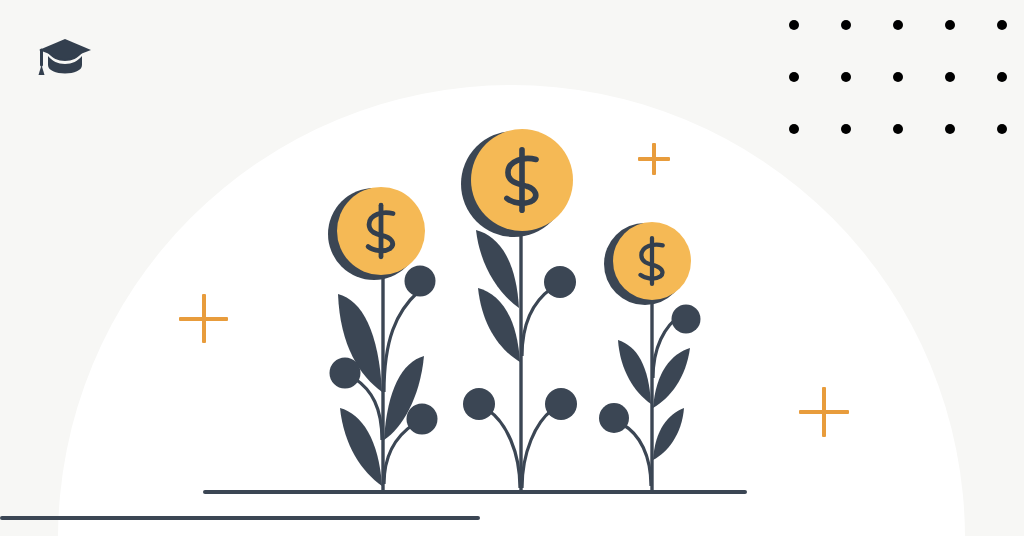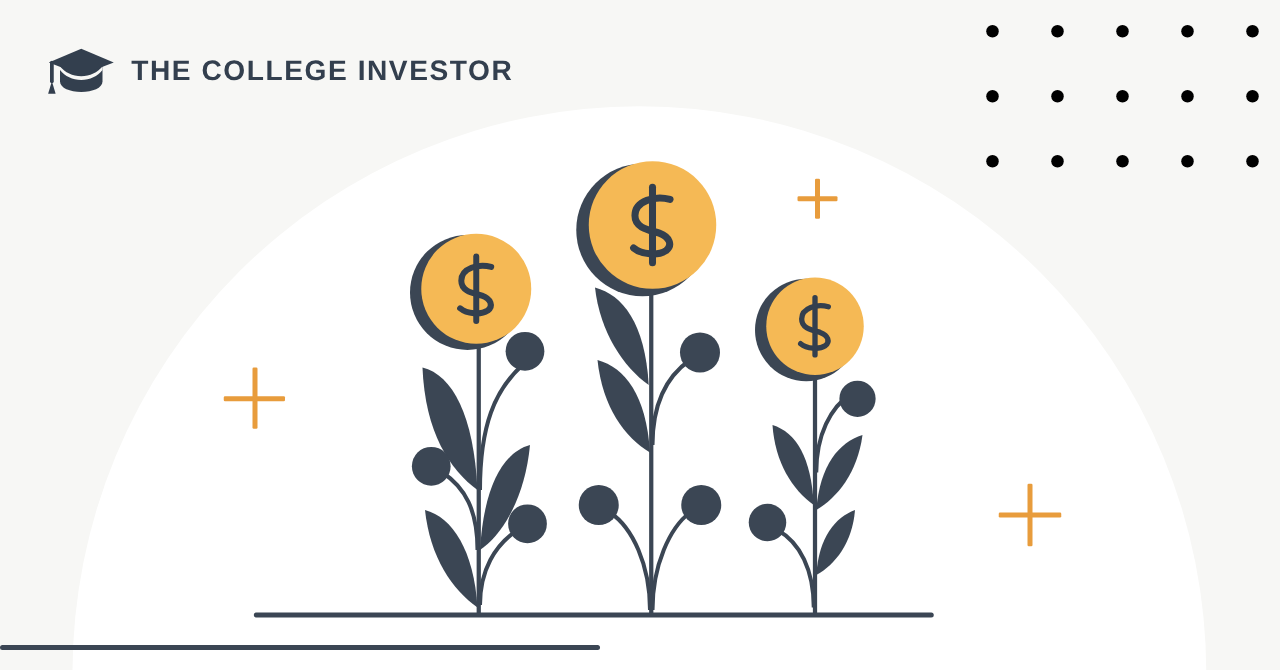--- a/index.html
+++ b/index.html
@@ -207,21 +207,20 @@
 
       <path d="M14 17 C18 22, 24 25, 31 25 C38 25, 44 22, 48 17 L48 20
                C44 25, 38 28, 31 28 C24 28, 18 25, 14 20 Z" fill="#f7f7f5"></path>
 
       <path d="M31 3 L57 14 L31 24 L5 14 Z" fill="#333f4e"></path>
 
       <path d="M7.5 14 L7.5 29" stroke="#333f4e" stroke-width="3" stroke-linecap="round"></path>
 
       <path d="M7.5 29 L4.5 39 L10.5 39 Z" fill="#333f4e"></path>
     </svg>
-    <span id="logo-text">THE COLLEGE INVESTOR</span>
   </div>
 
   <div id="dot-grid">
     <span class="dot"></span>
     <span class="dot"></span>
     <span class="dot"></span>
     <span class="dot"></span>
     <span class="dot"></span>
     <span class="dot"></span>
     <span class="dot"></span>

